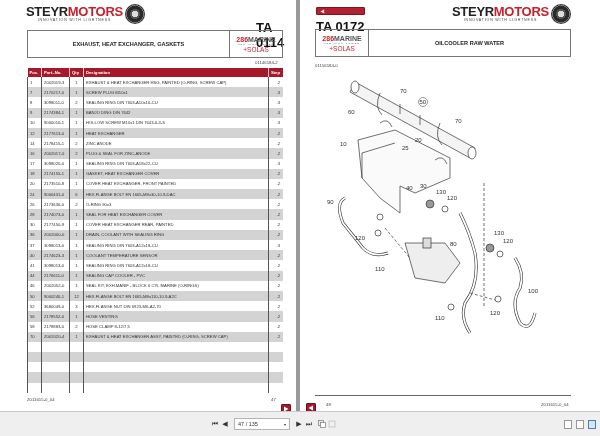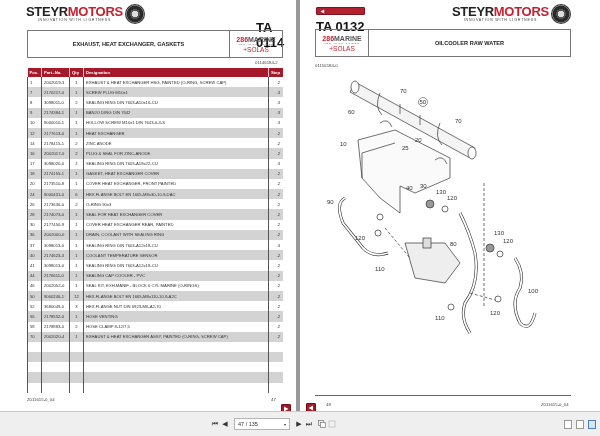--- a/index.html
+++ b/index.html
@@ -321,21 +321,21 @@
         </svg>
     </div>
   </div>
 
   <div class="page right">
     <div class="topbtn">
       <svg viewBox="0 0 6 6" width="5" height="5">
           <polygon points="5,0.5 0.5,3 5,5.5" fill="#fff"></polygon>
         </svg>
     </div>
-    <div class="ta" style="left:16px;top:19px;">TA  0132</div>
+    <div class="ta" style="left:16px;top:19px;">TA  0172</div>
     <div class="logo" style="left:152px;top:4px;">
       <div class="wm">
         <div class="word"><span class="a">STEYR</span><span class="b">MOTORS</span></div>
         <div class="tag">INNOVATION WITH LIGHTNESS</div>
       </div>
       <div class="wheel"></div>
     </div>
 
     <div class="titlebox" style="left:15px;top:29px;width:256px;">
       <div class="brand">

